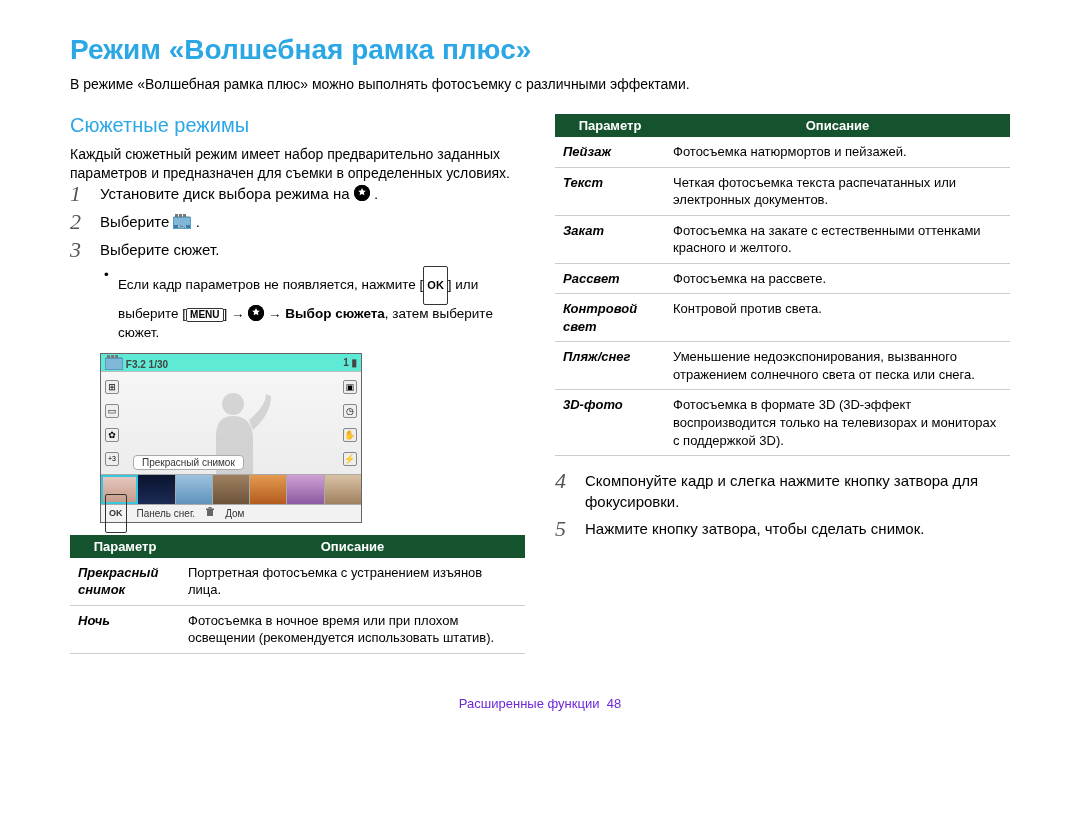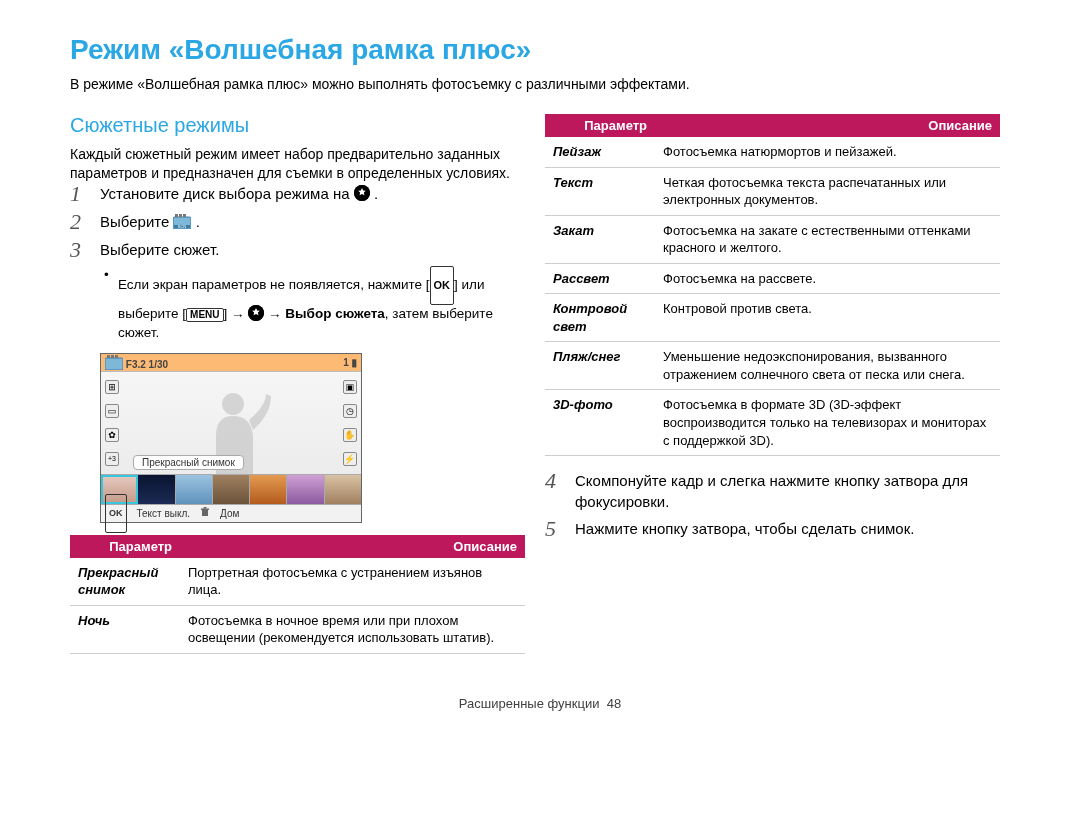--- a/index.html
+++ b/index.html
@@ -21,21 +21,21 @@
     font-size: 28px;
     font-weight: bold;
     margin-bottom: 10px;
   }
   .intro {
     font-size: 14px;
     margin-bottom: 22px;
   }
   .columns {
     display: flex;
-    gap: 20px;
+    gap: 30px;
   }
   .col-left, .col-right {
     width: 455px;
   }
   .subhead {
     color: #2aa7e4;
     font-size: 20px;
     margin-bottom: 8px;
   }
   .subtext {
@@ -98,21 +98,21 @@
     padding: 0 3px;
     line-height: 12px;
     border-radius: 2px;
     text-align: right;
   }
   .preview {
     width: 262px;
     margin-top: 10px;
     margin-left: 30px;
     border: 1px solid #666;
-    background: #fdba74;
+    background: #5eead4;
     font-size: 10px;
   }
   .pv-top {
     height: 18px;
     border-bottom: 1px solid #bbb;
     display: flex;
     align-items: center;
     justify-content: space-between;
     padding: 0 4px;
     font-weight: bold;
@@ -182,43 +182,43 @@
   .pv-bottom .ok-box { font-size: 9px; }
   .trash-ico svg { width: 10px; height: 10px; }
 
   table.param {
     width: 100%;
     border-collapse: collapse;
     font-size: 13px;
     margin-top: 12px;
   }
   table.param thead th {
-    background: #be185d;
+    background: #14532d;
     color: #fff;
     font-weight: bold;
-    text-align: right;
+    text-align: center;
     padding: 4px 8px;
   }
   table.param thead th:first-child { width: 110px; }
   table.param td {
     border-bottom: 1px solid #ccc;
     padding: 6px 8px;
     vertical-align: top;
     line-height: 1.35;
   }
   table.param td:first-child { font-weight: bold; font-style: italic; }
 
   .footer {
     position: absolute;
     bottom: 20px;
     width: 100%;
     left: 0;
     text-align: center;
     font-size: 13px;
-    color: #404040;
+    color: #6d28d9;
   }
 </style>
 </head>
 <body>
 
 <div class="page">
 
   <div class="title">Режим «Волшебная рамка плюс»</div>
   <div class="intro">В режиме «Волшебная рамка плюс» можно выполнять фотосъемку с различными эффектами.</div>
 
@@ -257,21 +257,21 @@
                 </svg>
             </span>
             <span>.</span>
           </span>
         </li>
         <li>
           <span class="num">3</span>
           <span class="body">
             <span>Выберите сюжет.</span>
             <div class="sub">
-              <span>Если экран параметров не появляется, нажмите [</span><span class="ok-box">OK</span><span>] или выберите [</span><span class="menu-box">MENU</span><span>] → </span><span class="dial-icon" style="vertical-align:-3px"><svg viewBox="0 0 16 16">
+              <span>Если кадр параметров не появляется, нажмите [</span><span class="ok-box">OK</span><span>] или выберите [</span><span class="menu-box">MENU</span><span>] → </span><span class="dial-icon" style="vertical-align:-3px"><svg viewBox="0 0 16 16">
                     <circle cx="8" cy="8" r="8" fill="#000"></circle>
                     <path d="M8 3 l1.2 2.4 2.6.4-1.9 1.8.5 2.6L8 9l-2.4 1.2.5-2.6L4.2 5.8l2.6-.4z" fill="#fff"></path>
                   </svg></span><span> → </span><b>Выбор сюжета</b><span>, затем выберите сюжет.</span>
             </div>
           </span>
         </li>
       </ol>
 
       <div class="preview">
         <div class="pv-top">
@@ -317,21 +317,21 @@
           <div class="pv-thumb" style="background:linear-gradient(#e7c9c0,#c49a87)"></div>
           <div class="pv-thumb" style="background:linear-gradient(#0a1430,#1c2b55)"></div>
           <div class="pv-thumb" style="background:linear-gradient(#9cc3e0,#5f92bb)"></div>
           <div class="pv-thumb" style="background:linear-gradient(#a08060,#6b533a)"></div>
           <div class="pv-thumb" style="background:linear-gradient(#e49a50,#b35b1e)"></div>
           <div class="pv-thumb" style="background:linear-gradient(#cfa0d4,#8b5aa0)"></div>
           <div class="pv-thumb" style="background:linear-gradient(#d9c2a4,#a08060)"></div>
         </div>
         <div class="pv-bottom">
           <span class="ok-box">OK</span>
-          <span>Текст выкл.</span>
+          <span>Панель снег.</span>
           <span class="trash-ico">
             <svg viewBox="0 0 10 10">
                 <rect x="2" y="3" width="6" height="6" fill="#666"></rect>
                 <rect x="1" y="1.5" width="8" height="1.5" fill="#666"></rect>
                 <rect x="3.5" y="0" width="3" height="1.5" fill="#666"></rect>
               </svg>
           </span>
           <span>Дом</span>
         </div>
       </div>

